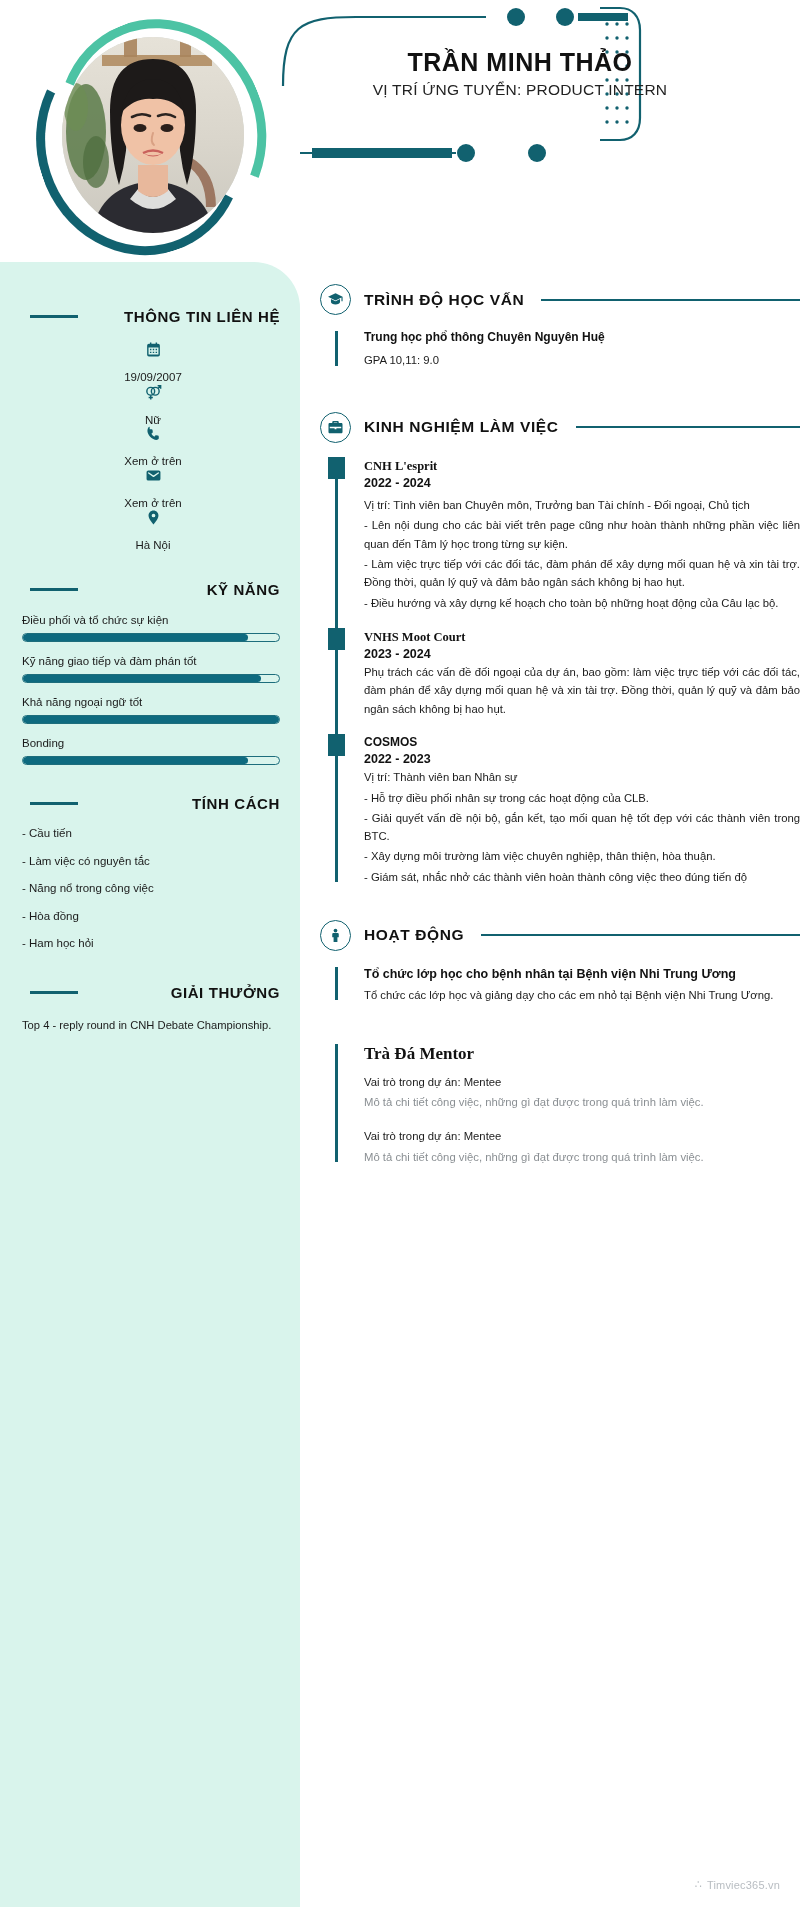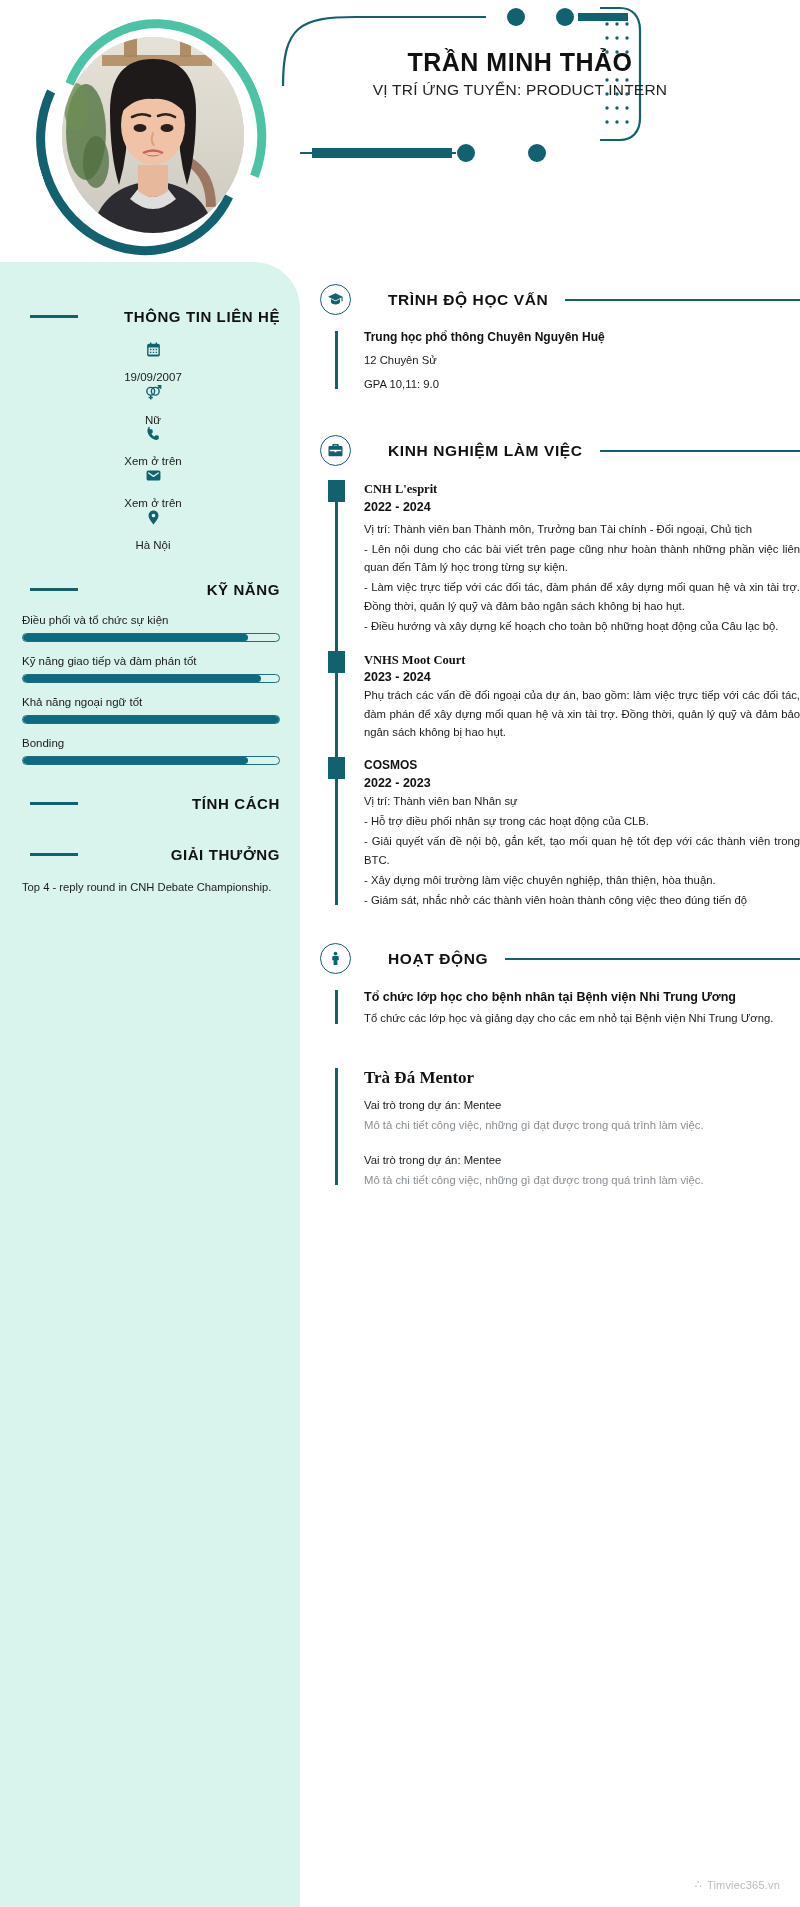--- a/index.html
+++ b/index.html
@@ -87,21 +87,21 @@
   .right-col { position:absolute; left:300px; top:262px; width:500px; }
   .rsec { position:relative; padding-left:20px; }
   .rsec-head { display:flex; align-items:center; gap:13px; margin-bottom:14px; }
   .circ-icon {
     width:31px; height:31px; border-radius:50%;
     border:1.6px solid #11616f; display:flex; align-items:center; justify-content:center;
     flex:0 0 31px; background:#fff;
   }
   .rsec-title {
     font-size:15.5px; font-weight:bold; letter-spacing:.6px; color:#111;
-    text-transform:uppercase; white-space:nowrap;margin-left:24px;
+    text-transform:uppercase; white-space:nowrap;
   }
   .rsec-rule { flex:1; height:2px; background:#11616f; margin-left:4px; }
 
   .rbody { position:relative; padding-left:29px; margin-left:15px; }
   .rbody::before {
     content:""; position:absolute; left:0; top:2px; bottom:4px; width:3px; background:#11616f;
   }
 
   .entry { position:relative; margin-bottom:16px; }
   .entry-org { font-size:12px; font-weight:bold; color:#111; line-height:1.45; }
@@ -311,20 +311,27 @@
         <div class="skill-track">
           <div class="skill-fill" style="width: 88%;"></div>
         </div>
       </div>
     </div>
 
     <div class="sec-head" style="margin-top:30px;">
       <span class="bar"></span>
       <span class="t">TÍNH CÁCH</span>
     </div>
+    <div class="trait-list">
+      <div class="trait">- Cầu tiến</div>
+      <div class="trait">- Làm việc có nguyên tắc</div>
+      <div class="trait">- Năng nổ trong công việc</div>
+      <div class="trait">- Hòa đồng</div>
+      <div class="trait">- Ham học hỏi</div>
+    </div>
 
     <div class="sec-head" style="margin-top:34px;">
       <span class="bar"></span>
       <span class="t">GIẢI THƯỞNG</span>
     </div>
     <div class="award-text">Top 4 - reply round in CNH Debate Championship.</div>
 
   </div>
 </div>
 
@@ -337,21 +344,20 @@
           <path d="M12 3 1.5 8.2 12 13.4l8.4-4.2v5.4h1.6V8.2L12 3z"></path>
           <path d="M5.6 11.3v4.2c0 1.9 2.9 3.4 6.4 3.4s6.4-1.5 6.4-3.4v-4.2L12 14.6l-6.4-3.3z"></path>
         </svg>
       </span>
       <span class="rsec-title">TRÌNH ĐỘ HỌC VẤN</span>
       <span class="rsec-rule"></span>
     </div>
     <div class="rbody">
       <div class="entry" style="">
         <div class="entry-org">Trung học phổ thông Chuyên Nguyên Huệ</div>
-        <div class="entry-sub" style="margin-top:6px;">12 Chuyên Sử</div>
         <div class="entry-sub" style="margin-top:6px;">GPA 10,11: 9.0</div>
       </div>
     </div>
   </div>
 
   <div class="rsec" style="padding-top:26px;">
     <div class="rsec-head">
       <span class="circ-icon">
         <svg width="17" height="17" viewBox="0 0 24 24" fill="#11616f">
           <path d="M9.2 2.8c-1 0-1.8.8-1.8 1.8v1.2H3.9c-1 0-1.8.8-1.8 1.8v10.8c0 1 .8 1.8 1.8 1.8h16.2c1 0 1.8-.8 1.8-1.8V7.6c0-1-.8-1.8-1.8-1.8h-3.5V4.6c0-1-.8-1.8-1.8-1.8H9.2zm.4 2h4.8v1.0H9.6v-1zM3.9 11h16.2v2.1H13.3v1.2h-2.6v-1.2H3.9V11z"></path>
@@ -359,21 +365,21 @@
       </span>
       <span class="rsec-title">KINH NGHIỆM LÀM VIỆC</span>
       <span class="rsec-rule"></span>
     </div>
     <div class="rbody">
 
       <div class="entry">
         <span class="sq-marker"></span>
         <div class="entry-org serif">CNH L'esprit</div>
         <div class="entry-date">2022 - 2024</div>
-        <div class="entry-line" style="margin-top:6px;">Vị trí: Thành viên ban Thành môn, Trưởng ban Tài chính - Đối ngoại, Chủ tịch</div>
+        <div class="entry-line" style="margin-top:6px;">Vị trí: Tình viên ban Chuyên môn, Trưởng ban Tài chính - Đối ngoại, Chủ tịch</div>
         <div class="entry-line">- Lên nội dung cho các bài viết trên page cũng như hoàn thành những phần việc liên quan đến Tâm lý học trong từng sự kiện.</div>
         <div class="entry-line">- Làm việc trực tiếp với các đối tác, đàm phán để xây dựng mối quan hệ và xin tài trợ. Đồng thời, quản lý quỹ và đảm bảo ngân sách không bị hao hụt.</div>
         <div class="entry-line">- Điều hướng và xây dựng kế hoạch cho toàn bộ những hoạt động của Câu lạc bộ.</div>
       </div>
 
       <div class="entry">
         <span class="sq-marker"></span>
         <div class="entry-org serif">VNHS Moot Court</div>
         <div class="entry-date">2023 - 2024</div>
         <div class="entry-line">Phụ trách các vấn đề đối ngoại của dự án, bao gồm: làm việc trực tiếp với các đối tác, đàm phán để xây dựng mối quan hệ và xin tài trợ. Đồng thời, quản lý quỹ và đảm bảo ngân sách không bị hao hụt.</div>

